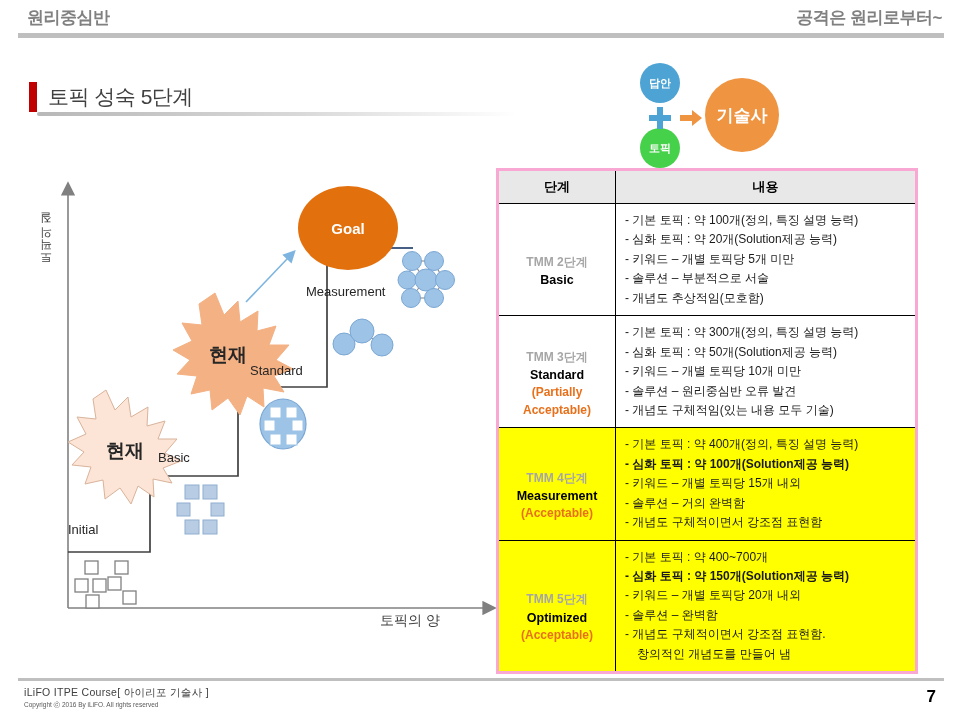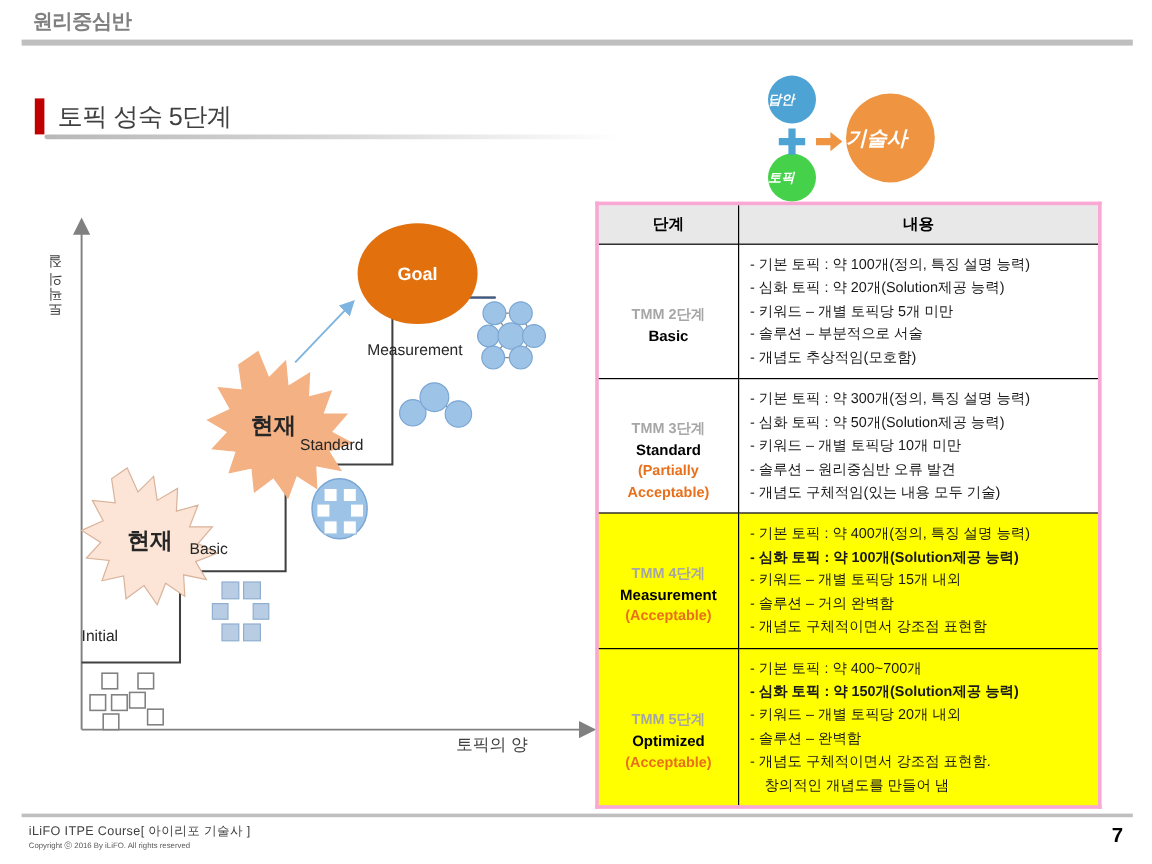--- a/index.html
+++ b/index.html
@@ -38,22 +38,22 @@
   #title-underline {
     position: absolute; left: 37px; top: 112px; width: 480px; height: 4px;
     background: linear-gradient(to right, #b8b8b8 0%, #d9d9d9 55%, #ffffff 100%);
     border-radius: 2px;
   }
 
   
   #concept-diagram { position: absolute; left: 620px; top: 60px; width: 200px; height: 110px; }
   .cd-circle {
     position: absolute; border-radius: 50%;
-    display: flex; align-items: center; 
-    color: #ffffff; font-weight: bold; font-style: italic;
+    display: flex; align-items: center; justify-content: center;
+    color: #ffffff; font-weight: bold;
   }
   #cd-answer-circle {
     left: 20px; top: 3px; width: 40px; height: 40px;
     background: #4da3d4; font-size: 11px;
   }
   #cd-topic-circle {
     left: 20px; top: 68px; width: 40px; height: 40px;
     background: #46d14a; font-size: 11px;
   }
   #cd-engineer-circle {
@@ -140,20 +140,21 @@
   #page-number {
     position: absolute; right: 24px; top: 687px;
     font-size: 17px; font-weight: bold; color: #000000;
   }
 </style>
 </head>
 <body>
 
 <div id="slide-header">
   <div id="header-left-title">원리중심반</div>
+  <div id="header-right-title">공격은 원리로부터~</div>
   <div id="header-rule"></div>
 </div>
 
 <div id="title-bar-accent"></div>
 <div id="slide-title">토픽 성숙 5단계</div>
 <div id="title-underline"></div>
 
 <div id="concept-diagram">
   <div class="cd-circle" id="cd-answer-circle">
     <span>답안</span>

